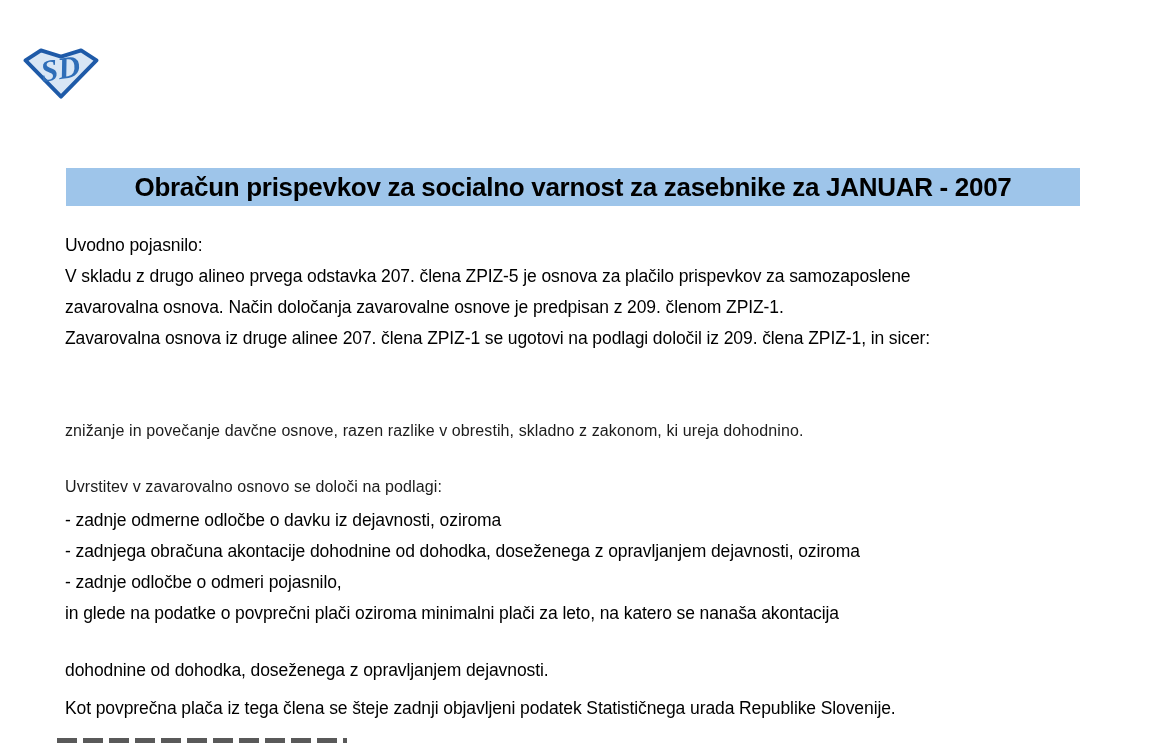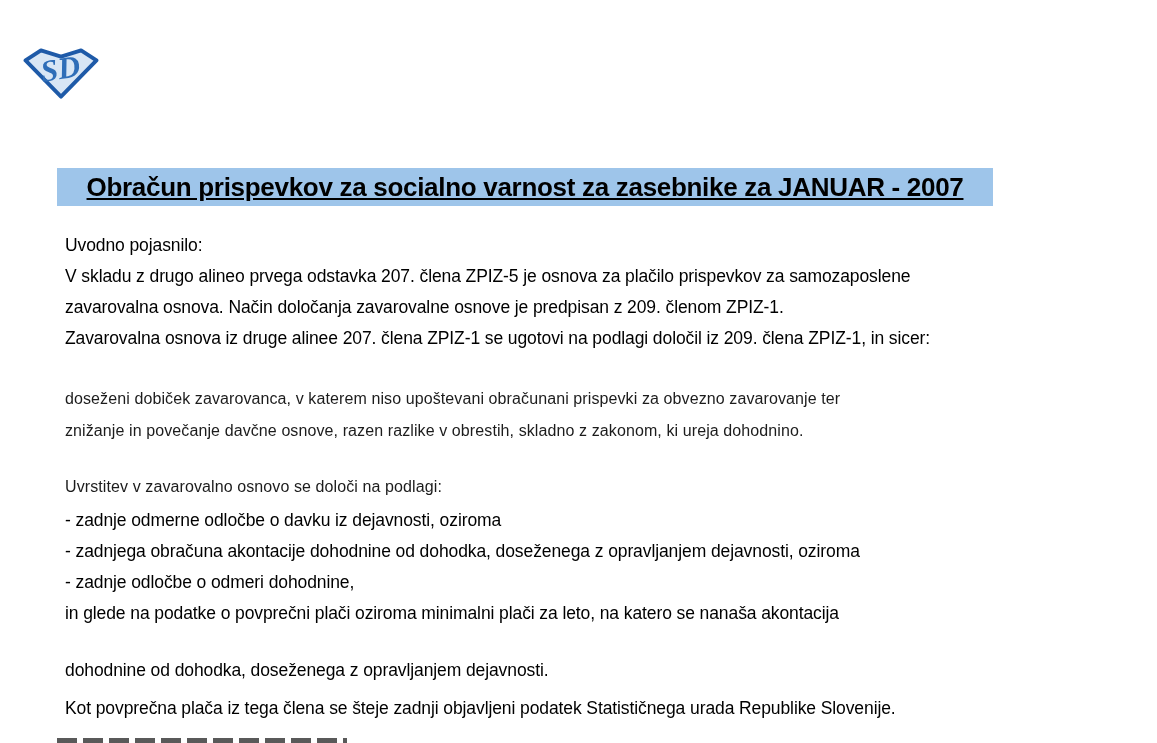--- a/index.html
+++ b/index.html
@@ -22,29 +22,28 @@
   }
   .logo {
     position: absolute;
     left: 22px;
     top: 45px;
     width: 78px;
     height: 54px;
   }
   .title-bar {
     position: absolute;
-    left: 57px;
+    left: 66px;
     top: 168px;
-    width: 936px;
+    width: 1014px;
     height: 38px;
     background: var(--header-bg);
     display: flex;
     align-items: center;
     justify-content: center;
-    text-decoration: underline;
   }
   .title-bar .title-text {
     font-size: 26px;
     font-weight: 700;
     letter-spacing: -0.3px;
     white-space: nowrap;
   }
   .line {
     position: absolute;
     left: 65px;
@@ -78,28 +77,27 @@
   <div class="title-bar">
     <span class="title-text">Obračun prispevkov za socialno varnost za zasebnike za JANUAR - 2007</span>
   </div>
 
   <div class="line b" style="top:235px">Uvodno pojasnilo:</div>
 
   <div class="line b" style="top:266px">V skladu z drugo alineo prvega odstavka 207. člena ZPIZ-5 je osnova za plačilo prispevkov za samozaposlene</div>
   <div class="line b" style="top:297px">zavarovalna osnova. Način določanja zavarovalne osnove je predpisan z 209. členom ZPIZ-1.</div>
   <div class="line b" style="top:328px">Zavarovalna osnova iz druge alinee 207. člena ZPIZ-1 se ugotovi na podlagi določil iz 209. člena ZPIZ-1, in sicer:</div>
 
-  <div class="line r" style="top:390px">doseženi dobiček zavarovanca, v katerem niso upoštevani obračunani prispevki za obvezno zavarovanje ter</div>
   <div class="line r" style="top:478px">Uvrstitev v zavarovalno osnovo se določi na podlagi:</div>
 
   <div class="line r" style="top:422px">znižanje in povečanje davčne osnove, razen razlike v obrestih, skladno z zakonom, ki ureja dohodnino.</div>
 
   <div class="line b" style="top:510px">- zadnje odmerne odločbe o davku iz dejavnosti, oziroma</div>
   <div class="line b" style="top:541px">- zadnjega obračuna akontacije dohodnine od dohodka, doseženega z opravljanjem dejavnosti, oziroma</div>
-  <div class="line b" style="top:572px">- zadnje odločbe o odmeri dohodnine,</div>
+  <div class="line b" style="top:572px">- zadnje odločbe o odmeri pojasnilo,</div>
 
   <div class="line b" style="top:603px">in glede na podatke o povprečni plači oziroma minimalni plači za leto, na katero se nanaša akontacija</div>
   <div class="line b" style="top:660px">dohodnine od dohodka, doseženega z opravljanjem dejavnosti.</div>
 
   <div class="line b" style="top:698px">Kot povprečna plača iz tega člena se šteje zadnji objavljeni podatek Statističnega urada Republike Slovenije.</div>
 
   <div class="cutoff-sliver"></div>
 
 </div>
 

